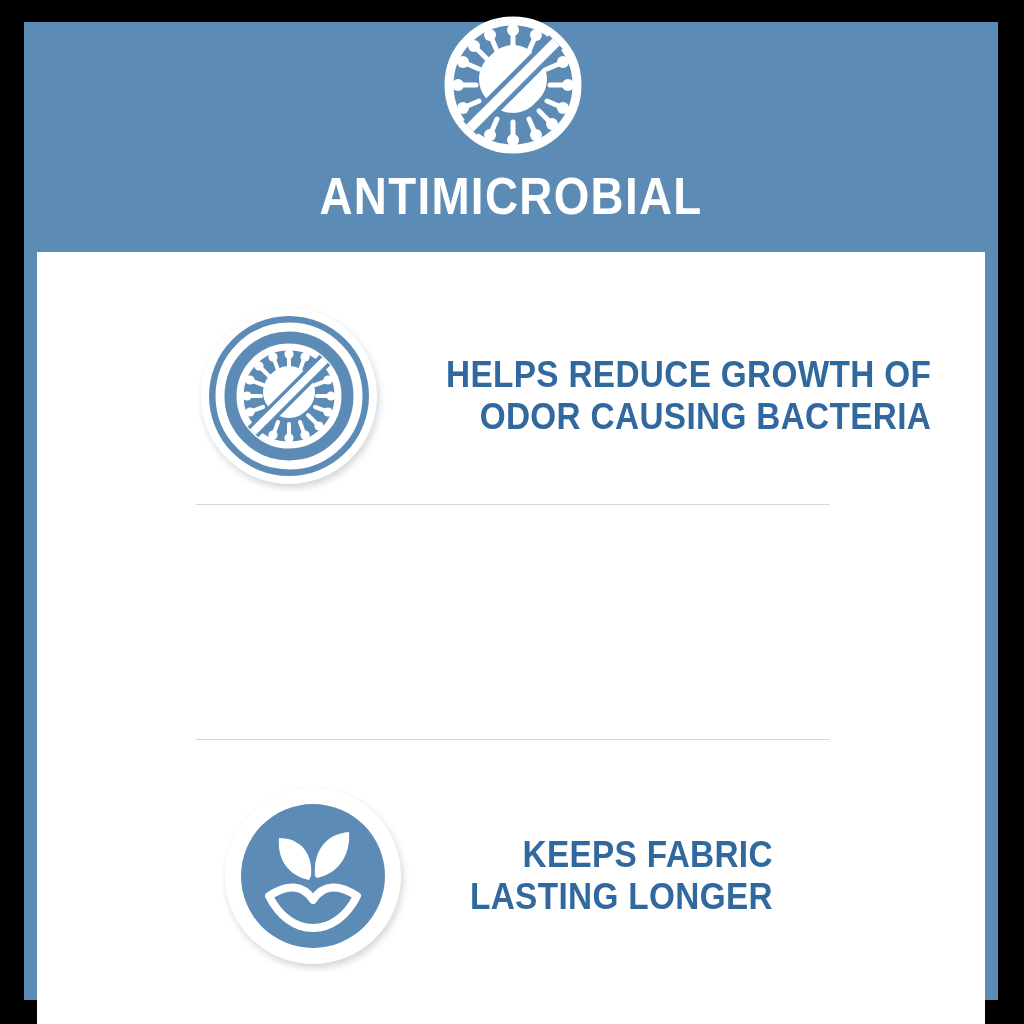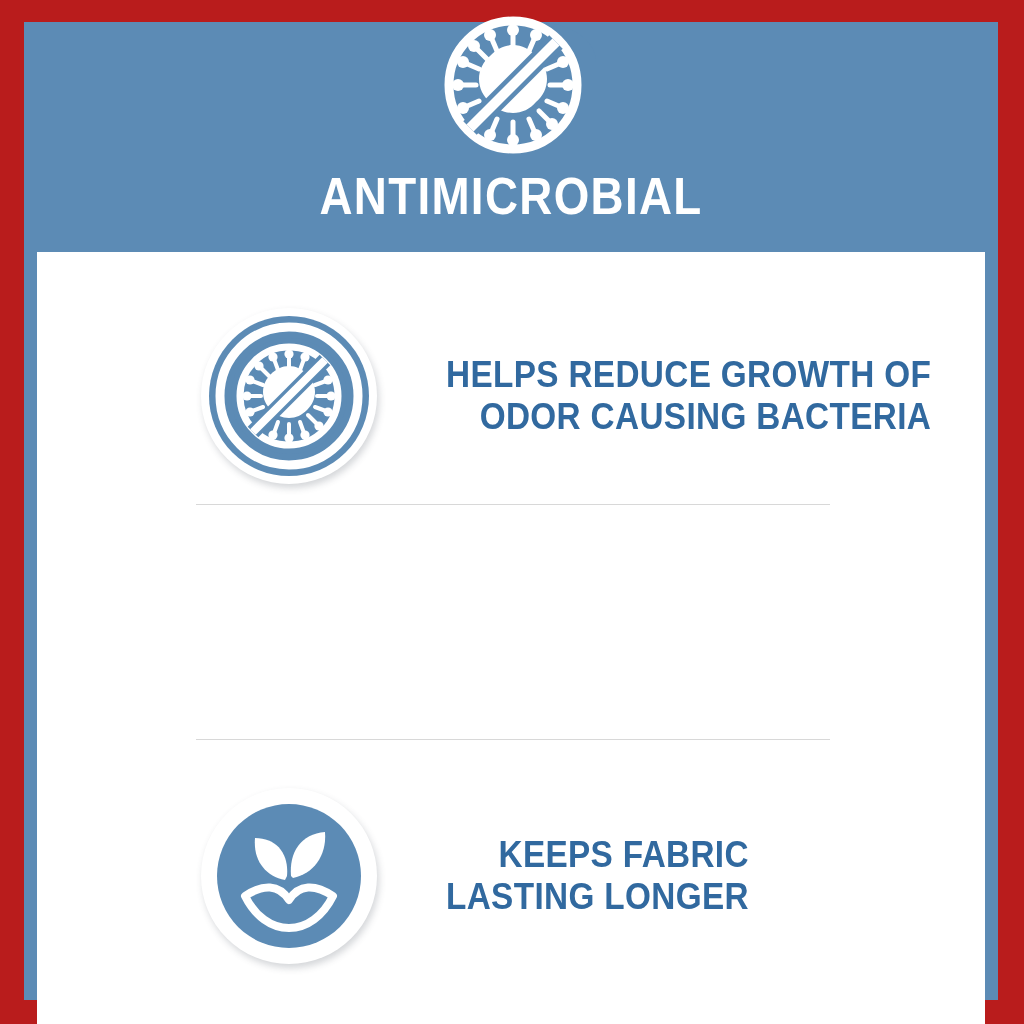--- a/index.html
+++ b/index.html
@@ -11,21 +11,21 @@
     width: 1024px;
     height: 1024px;
     font-family: "Liberation Sans", sans-serif;
     overflow: hidden;
   }
 
   #page {
     position: relative;
     width: 1024px;
     height: 1024px;
-    background: #b91c1c;
+    background: #000000;
   }
 
   
   .frame {
     position: absolute;
     left: 24px;
     top: 22px;
     width: 974px;
     height: 978px;
     box-sizing: border-box;
@@ -93,21 +93,21 @@
   .feature-row {
     position: absolute;
     left: 0;
     width: 948px;
     height: 200px;
     display: flex;
     align-items: center;
   }
   .feature-row.r0 { top: 44px; }
   .feature-row.r1 { top: 284px; }
-  .feature-row.r2 { top: 524px; }
+  .feature-row.r2 { top: 524px; margin-left: 24px; }
 
   .badge-wrap {
     position: relative;
     width: 186px;
     height: 186px;
     margin-left: 159px;
     flex: 0 0 auto;
   }
   .badge-disc {
     position: absolute;

